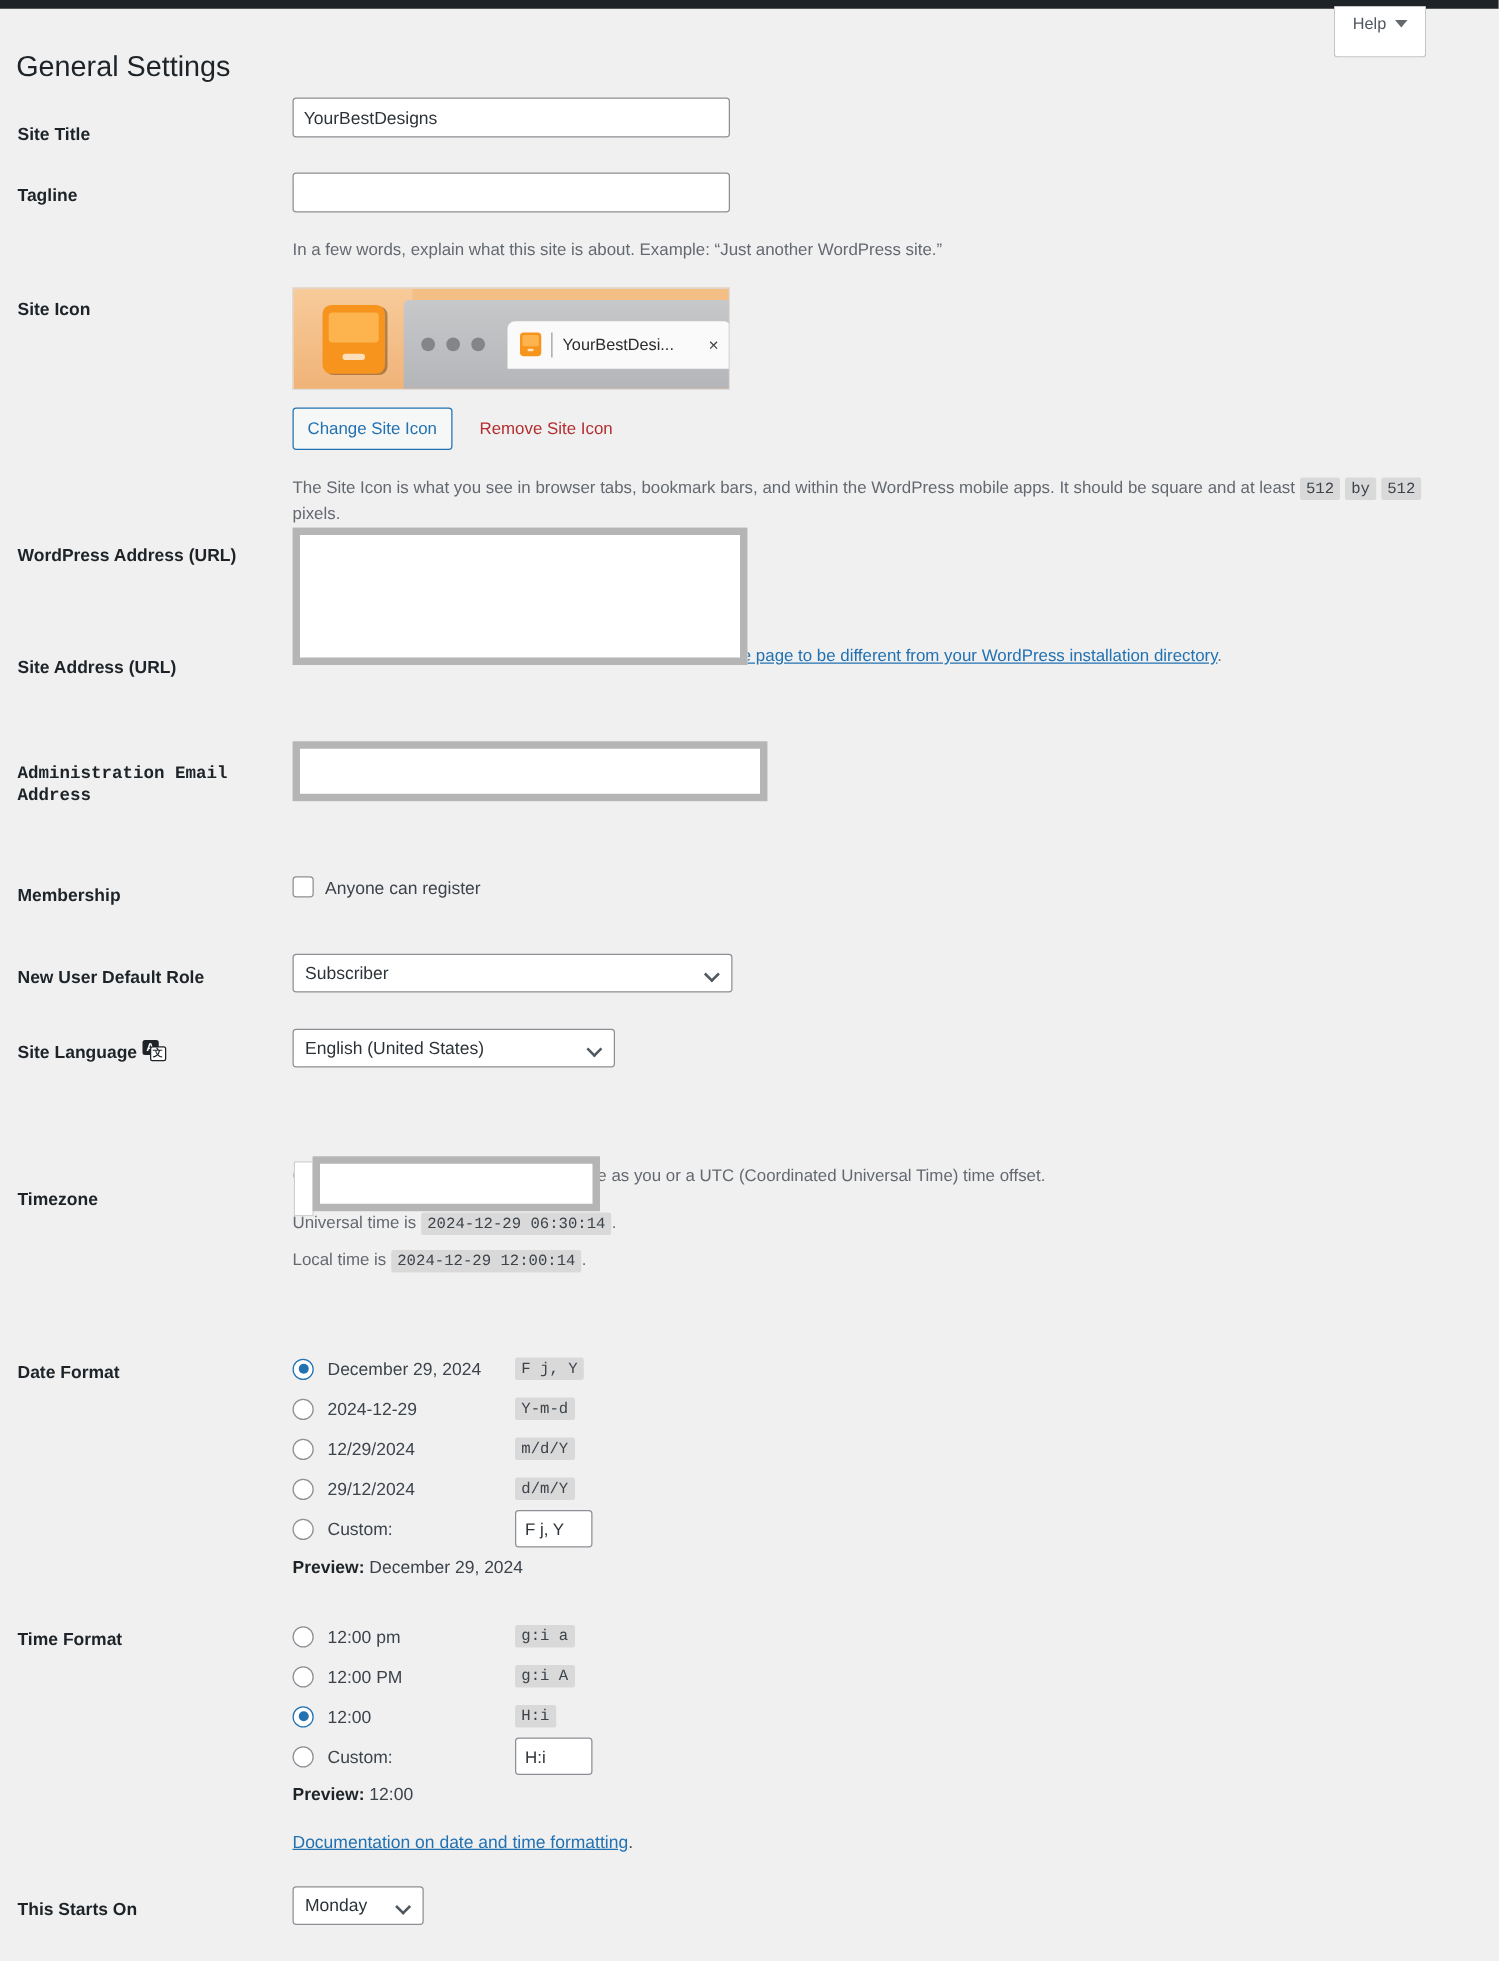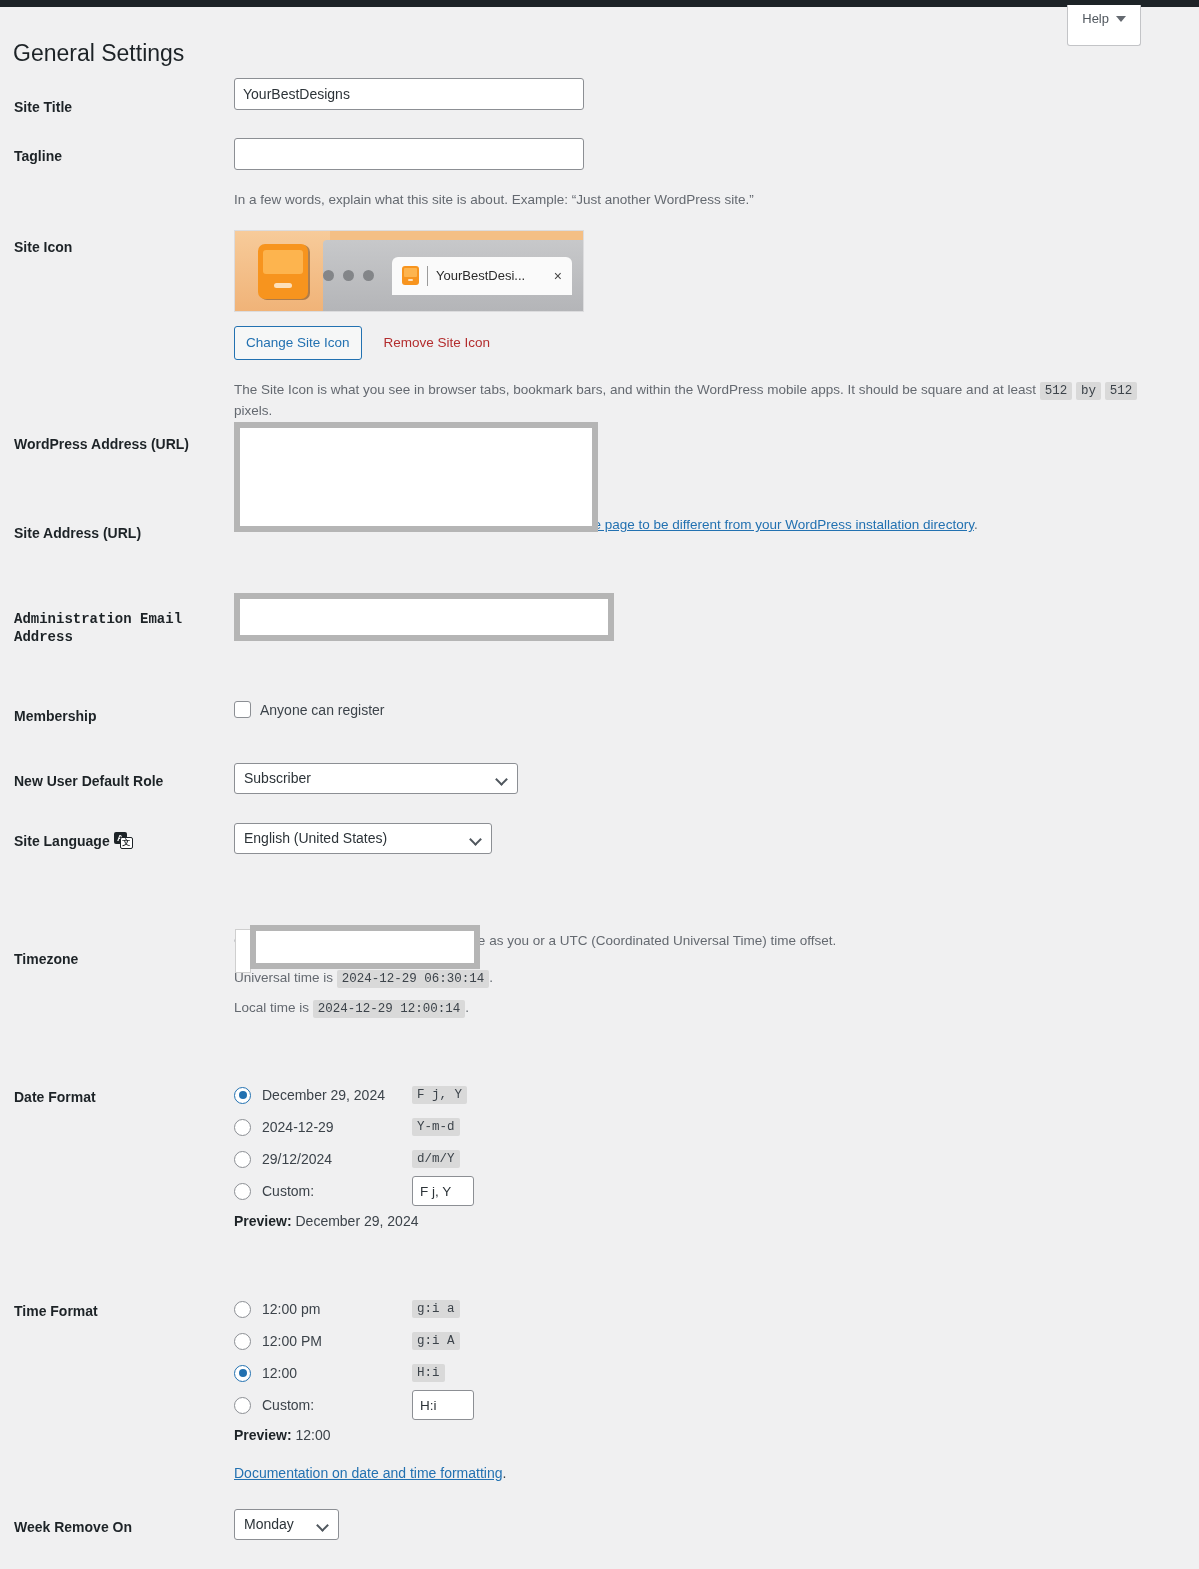--- a/index.html
+++ b/index.html
@@ -112,20 +112,21 @@
   .si-bigicon::after {
     content: ""; position: absolute;
     left: 16px; right: 16px; bottom: 11px; height: 5px;
     background: #fde0bb; border-radius: 3px;
   }
   .si-browser {
     position: absolute; left: 88px; top: 9px; right: -2px; bottom: 0;
     background: linear-gradient(180deg,#c7c8ca,#b4b5b8);
     border-radius: 4px 0 0 0;
     display: flex; align-items: center;
+    padding-left: 14px;
   }
   .si-dots { display: flex; gap: 9px; margin-right: 18px; }
   .si-dot { width: 11px; height: 11px; border-radius: 50%; background: #838588; }
   .si-tab {
     display: flex; align-items: center;
     background: #fafafa;
     border-radius: 6px 6px 0 0;
     height: 38px; width: 180px;
     padding: 0 8px 0 10px;
     gap: 8px;
@@ -331,21 +332,21 @@
         <label class="cb-row">
           <span class="cbox"></span>
           <span class="cb-label">Anyone can register</span>
         </label>
       </div>
     </div>
 
     <div class="row" style="height:60px;">
       <div class="row-label" style="top:9px;">New User Default Role</div>
       <div class="row-field">
-        <span class="sel" style="width:284px;">
+        <span class="sel" style="width:352px;">
           <span>Subscriber</span>
           <span class="chev"></span>
         </span>
       </div>
     </div>
 
     <div class="row" style="height:60px;">
       <div class="row-label" style="top:9px;">
         <span>Site Language</span><span class="translate-icon"><span class="ti-a">A</span><span class="ti-b">文</span></span>
       </div>
@@ -382,20 +383,25 @@
             <span class="radio-text">December 29, 2024</span>
             <code class="radio-code">F j, Y</code>
           </div>
           <div class="radio-line">
             <span class="radio"></span>
             <span class="radio-text">2024-12-29</span>
             <code class="radio-code">Y-m-d</code>
           </div>
           <div class="radio-line">
             <span class="radio"></span>
+            <span class="radio-text">12/29/2024</span>
+            <code class="radio-code">m/d/Y</code>
+          </div>
+          <div class="radio-line">
+            <span class="radio"></span>
             <span class="radio-text">29/12/2024</span>
             <code class="radio-code">d/m/Y</code>
           </div>
           <div class="radio-line">
             <span class="radio"></span>
             <span class="radio-text">Custom:</span>
             <input type="text" class="custom-input" value="F j, Y" style="">
           </div>
           <div class="preview-line"><b>Preview:</b><span> December 29, 2024</span></div>
         </div>
@@ -423,21 +429,21 @@
             <span class="radio"></span>
             <span class="radio-text">Custom:</span>
             <input type="text" class="custom-input" value="H:i" style="">
           </div>
           <div class="preview-line"><b>Preview:</b><span> 12:00</span></div>
           <div style="margin-top: 22px;"><a class="link">Documentation on date and time formatting</a><span>.</span></div>
         </div>
     </div>
 
     <div class="row" style="height:62px;">
-      <div class="row-label" style="top:9px;">Week Remove On</div>
+      <div class="row-label" style="top:9px;">This Starts On</div>
       <div class="row-field">
         <span class="sel" style="width:105px;">
           <span>Monday</span>
           <span class="chev"></span>
         </span>
       </div>
     </div>
 
   </div>
 </div>

